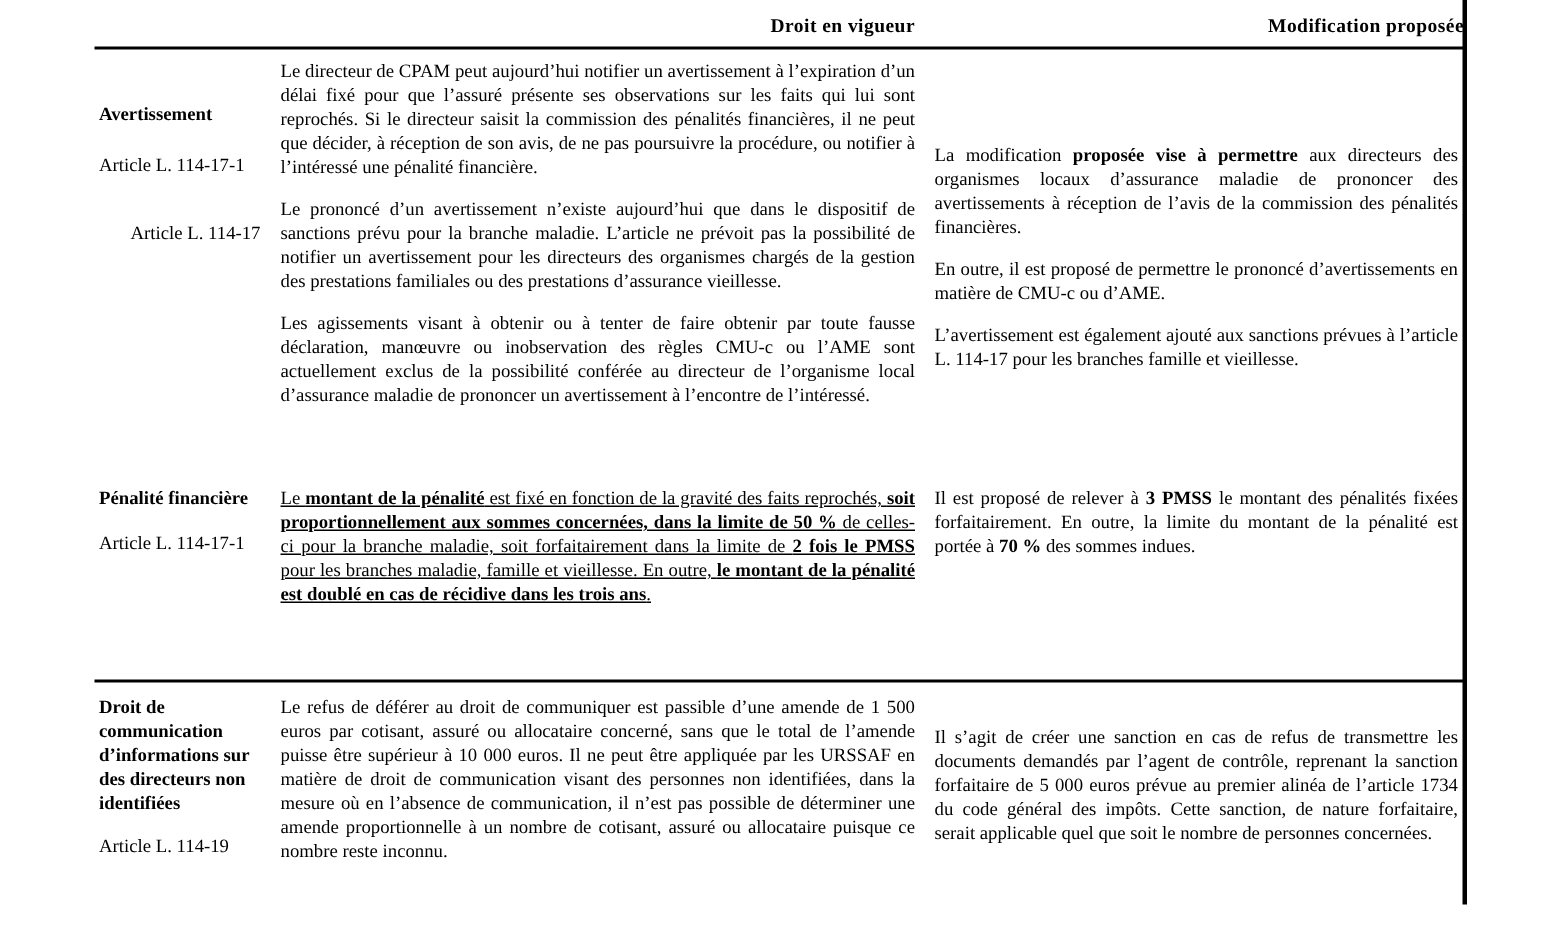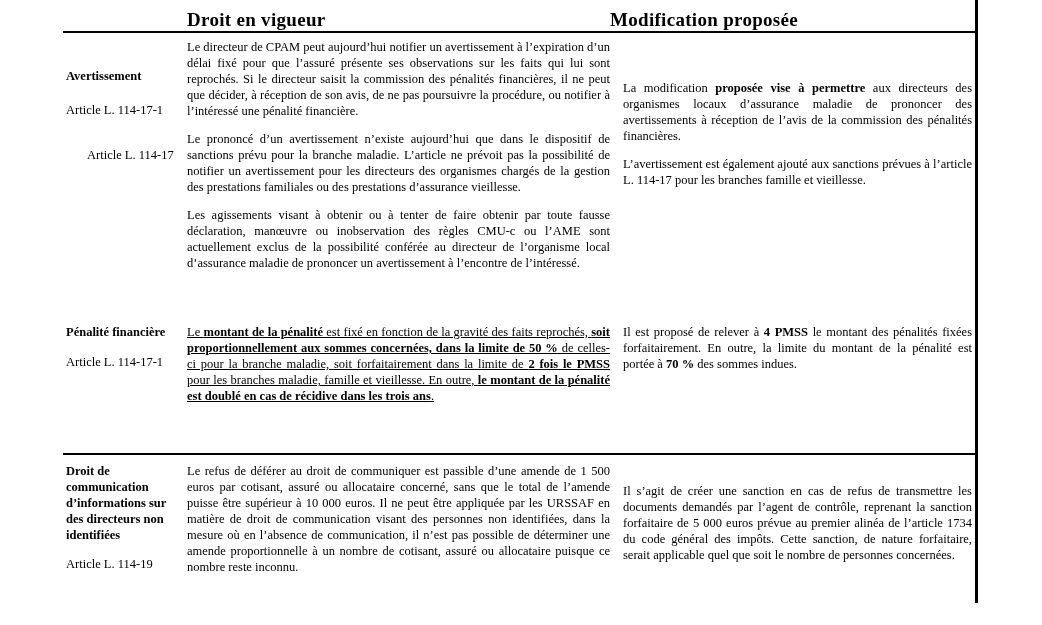--- a/index.html
+++ b/index.html
@@ -31,23 +31,23 @@
     width: 913px;
   }
   .hdr {
     display: grid;
     grid-template-columns: 124px 423px 366px;
     height: 33px;
     border-bottom: 2px solid #000000;
     box-sizing: border-box;
   }
   .hdr .h {
-    text-align: left;
+    text-align: right;
     font-weight: bold;
-    font-size: 19px;
+    font-size: 13px;
     letter-spacing: 0.3px;
     padding-top: 9px;
   }
   .row {
     display: grid;
     grid-template-columns: 124px 423px 366px;
     box-sizing: border-box;
   }
   .row-1 { height: 284px; }
   .row-2 { height: 136px; }
@@ -72,21 +72,21 @@
   }
   .mod-cell {
     padding-left: 13px;
     padding-right: 4px;
   }
   .r1-label { padding-top: 35px; }
   .r1-label p { margin-bottom: 0; }
   .r1-label p:nth-child(2) { margin-top: 18px; }
   .r1-label p:nth-child(3) { margin-top: 29px; margin-left: 21px; }
   .r1-droit { padding-top: 6px; }
-  .r1-mod   { padding-top: 47px; }
+  .r1-mod   { padding-top: 62px; }
   .r1-mod p:nth-child(3) { margin-top: 8px; }
   .r2-label { padding-top: 7px; }
   .r2-label p { margin-bottom: 0; }
   .r2-label p:nth-child(2) { margin-top: 14px; }
   .r2-droit { padding-top: 7px; text-decoration: underline; }
   .r2-mod   { padding-top: 7px; }
   .r3-label { padding-top: 8px; }
   .r3-label p { margin-bottom: 0; }
   .r3-label p:nth-child(2) { margin-top: 13px; }
   .r3-droit { padding-top: 8px; }
@@ -113,34 +113,35 @@
           <p><span>Article L. 114-17-1</span></p>
           <p><span>Article L. 114-17</span></p>
         </div>
       <div class="cell body-cell r1-droit">
           <p><span>Le directeur de CPAM peut aujourd’hui notifier un avertissement à l’expiration d’un délai fixé pour que l’assuré présente ses observations sur les faits qui lui sont reprochés. Si le directeur saisit la commission des pénalités financières, il ne peut que décider, à réception de son avis, de ne pas poursuivre la procédure, ou notifier à l’intéressé une pénalité financière.</span></p>
           <p><span>Le prononcé d’un avertissement n’existe aujourd’hui que dans le dispositif de sanctions prévu pour la branche maladie. L’article ne prévoit pas la possibilité de notifier un avertissement pour les directeurs des organismes chargés de la gestion des prestations familiales ou des prestations d’assurance vieillesse.</span></p>
           <p><span>Les agissements visant à obtenir ou à tenter de faire obtenir par toute fausse déclaration, manœuvre ou inobservation des règles CMU-c ou l’AME sont actuellement exclus de la possibilité conférée au directeur de l’organisme local d’assurance maladie de prononcer un avertissement à l’encontre de l’intéressé.</span></p>
         </div>
       <div class="cell body-cell mod-cell r1-mod">
           <p><span>La modification </span><b>proposée vise à permettre</b><span> aux directeurs des organismes locaux d’assurance maladie de prononcer des avertissements à réception de l’avis de la commission des pénalités financières.</span></p>
+          <p><span>En outre, il est proposé de permettre le prononcé d’avertissements en matière de CMU-c ou d’AME.</span></p>
           <p><span>L’avertissement est également ajouté aux sanctions prévues à l’article L. 114-17 pour les branches famille et vieillesse.</span></p>
         </div>
     </div>
 
     <div class="row row-2">
       <div class="cell label-cell r2-label">
           <p><b>Pénalité financière</b></p>
           <p><span>Article L. 114-17-1</span></p>
         </div>
       <div class="cell body-cell r2-droit">
           <p><span>Le </span><b>montant de la pénalité</b><span> est fixé en fonction de la gravité des faits reprochés, </span><b>soit proportionnellement aux sommes concernées, dans la limite de 50 %</b><span> de celles-ci pour la branche maladie, soit forfaitairement dans la limite de </span><b>2 fois le PMSS</b><span> pour les branches maladie, famille et vieillesse. En outre, </span><b>le montant de la pénalité est doublé en cas de récidive dans les trois ans</b><span>.</span></p>
         </div>
       <div class="cell body-cell mod-cell r2-mod">
-          <p><span>Il est proposé de relever à </span><b>4 PMSS</b><span> le montant des pénalités fixées forfaitairement. En outre, la limite du montant de la pénalité est portée à </span><b>70 %</b><span> des sommes indues.</span></p>
+          <p><span>Il est proposé de relever à </span><b>3 PMSS</b><span> le montant des pénalités fixées forfaitairement. En outre, la limite du montant de la pénalité est portée à </span><b>70 %</b><span> des sommes indues.</span></p>
         </div>
     </div>
 
     <div class="rule"></div>
 
     <div class="row row-3">
       <div class="cell label-cell r3-label">
           <p><b>Droit de communication d’informations sur des directeurs non identifiées</b></p>
           <p><span>Article L. 114-19</span></p>
         </div>

